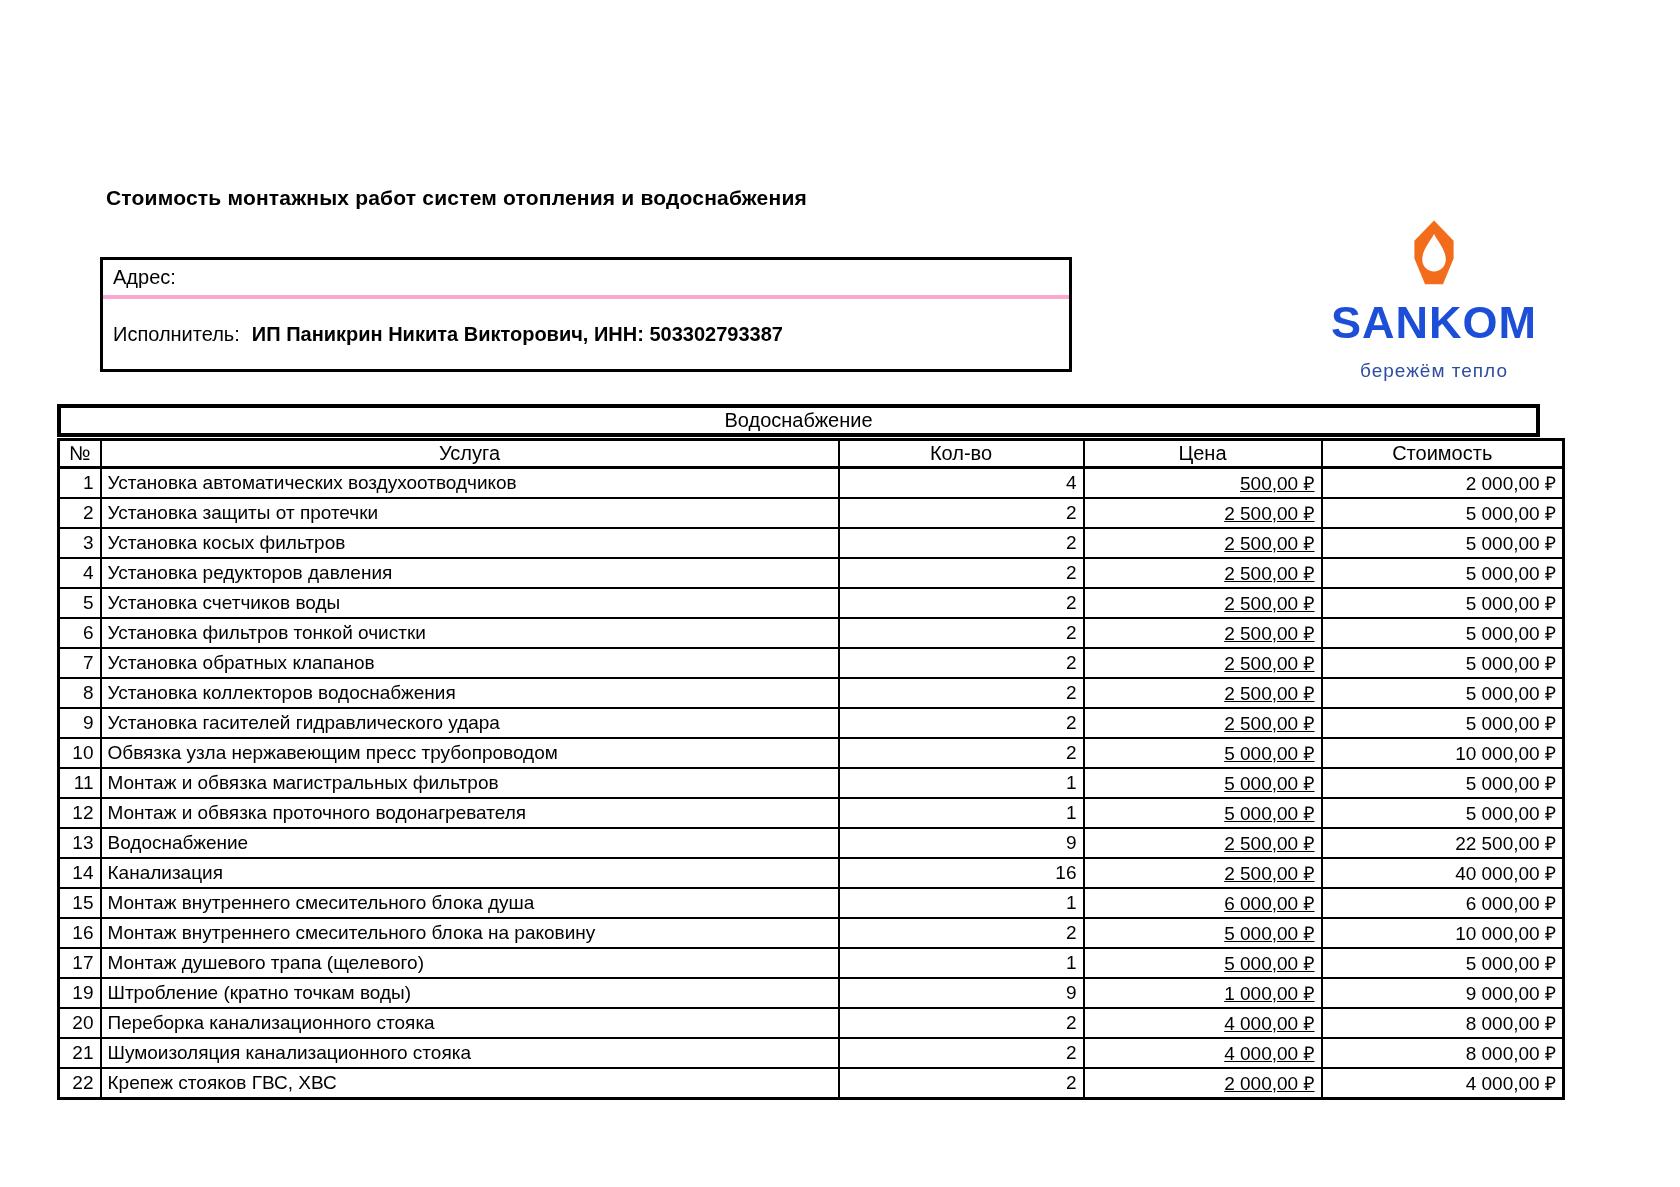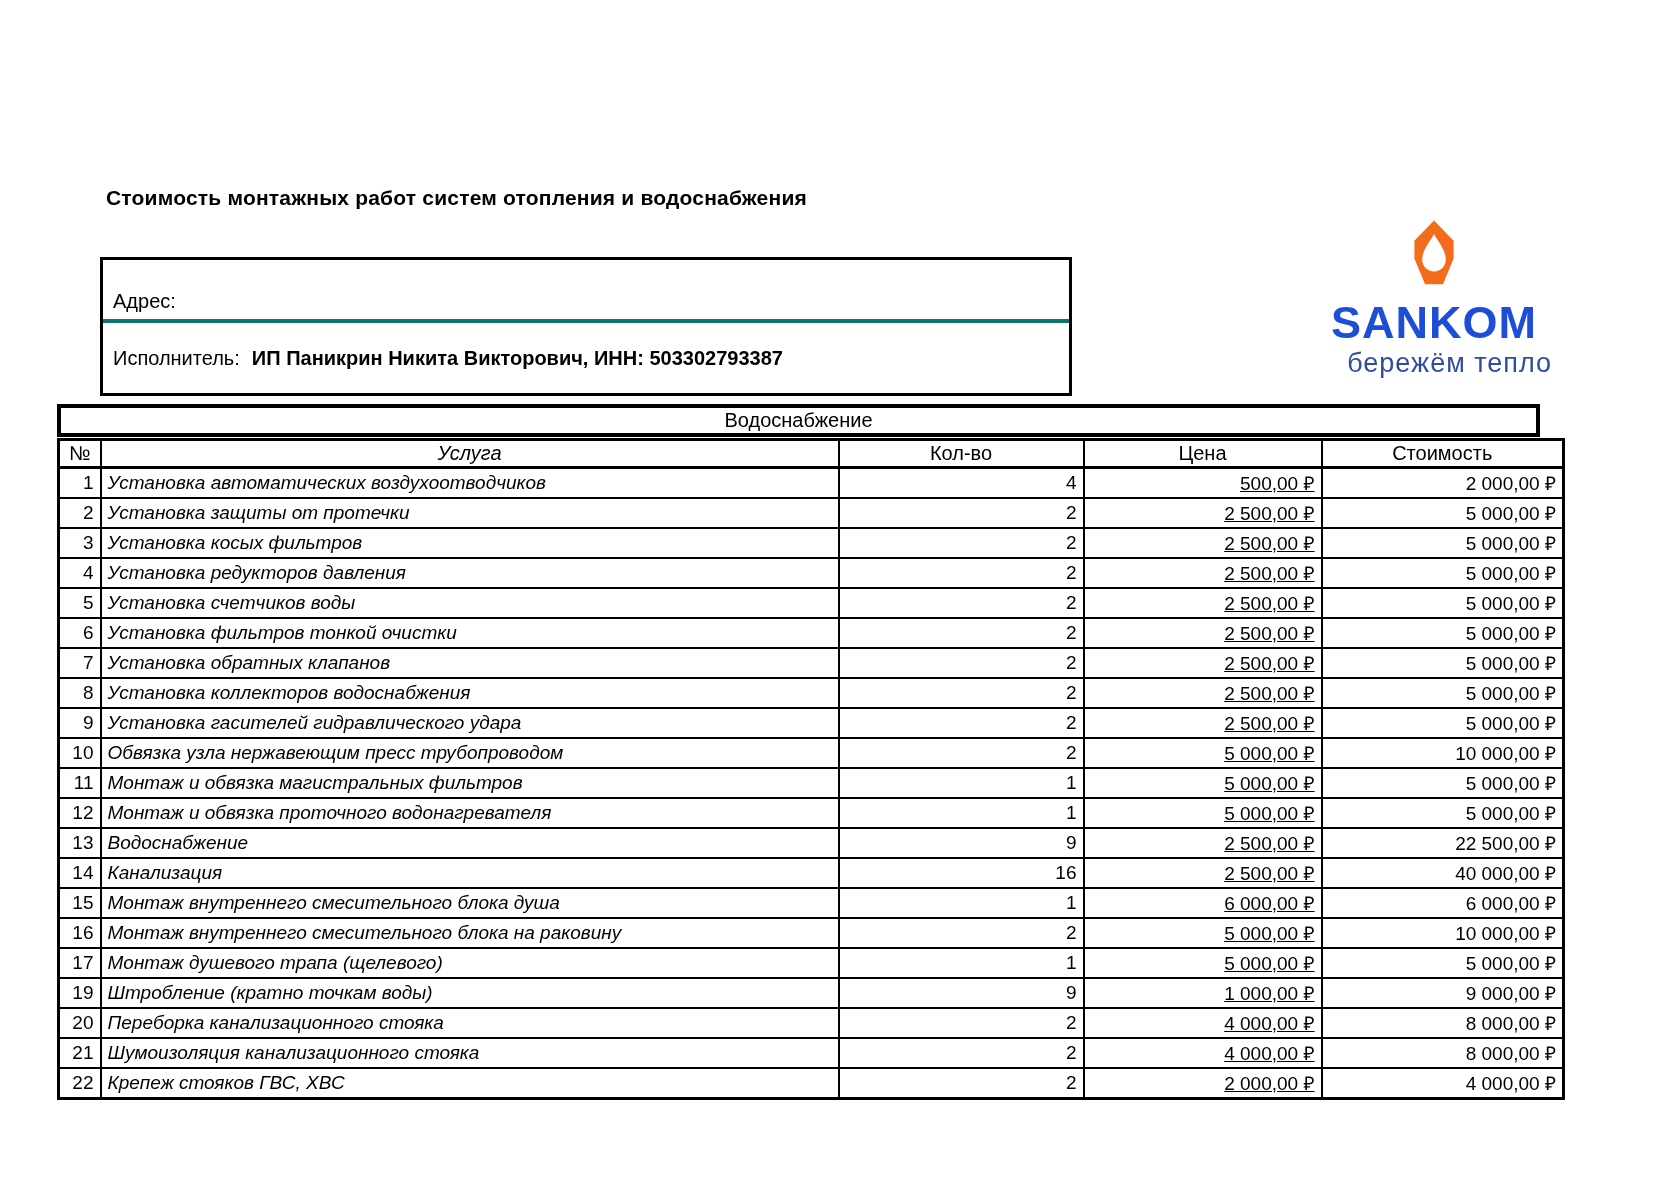--- a/index.html
+++ b/index.html
@@ -10,28 +10,28 @@
   .page-title{
     position:absolute;left:106px;top:186px;margin:0;
     font-size:21px;font-weight:bold;letter-spacing:.2px;
   }
   
   .info-box{
     position:absolute;left:100px;top:257px;width:972px;
     border:3px solid #000;box-sizing:border-box;background:#fff;
   }
   .info-row{box-sizing:border-box;padding:6px 10px;font-size:20px;}
-  .info-row.address{height:39px;border-bottom:4px solid #0f766e;display:flex;align-items:flex-end;margin-top:24px;}
+  .info-row.address{height:39px;border-bottom:4px solid #f9a8d4;display:flex;align-items:flex-end;}
   .info-row.contractor{height:70px;display:flex;align-items:center;gap:12px;}
   .info-row.contractor b{font-weight:bold;}
   
   .logo{position:absolute;left:1316px;top:220px;width:236px;text-align:center;}
   .logo .drop{display:block;margin:0 auto 14px auto;}
   .logo .brand{font-size:45px;font-weight:bold;letter-spacing:1px;line-height:1;}
-  .logo .tagline{font-size:27px;letter-spacing:1px;margin-top:5px;line-height:1;text-align:right;}
+  .logo .tagline{font-size:19px;letter-spacing:1px;margin-top:16px;line-height:1;}
   
   .section-header{
     position:absolute;left:57px;top:404px;width:1483px;height:33px;
     border:4px solid #000;box-sizing:border-box;background:#fff;
     display:flex;align-items:center;justify-content:center;
     font-size:20px;
   }
   
   table.services{
     position:absolute;left:57px;top:438px;width:1505px;
@@ -39,21 +39,21 @@
     font-size:19px;
   }
   table.services th,table.services td{
     border:2px solid #000;box-sizing:border-box;
     padding:1px 6px;overflow:hidden;white-space:nowrap;
   }
   table.services{border:3px solid #000;}
   table.services thead th{font-weight:normal;text-align:center;height:28px;border-bottom:3px solid #000;font-size:20px;}
   table.services td{height:26px;}
   td.col-num,th.h-num{text-align:right;padding-right:4px;}
-  td.col-service,th.h-service{text-align:left;font-style:italic;}
+  td.col-service,th.h-service{text-align:left;}
   th.h-service{text-align:center;}
   td.col-qty{text-align:right;padding-right:8px;}
   td.col-price{text-align:right;padding-right:10px;text-decoration:underline;}
   td.col-cost{text-align:right;padding-right:8px;}
   col.c-num{width:42px;}col.c-service{width:738px;}col.c-qty{width:245px;}
   col.c-price{width:238px;}col.c-cost{width:242px;}
 </style>
 </head>
 <body>
 

